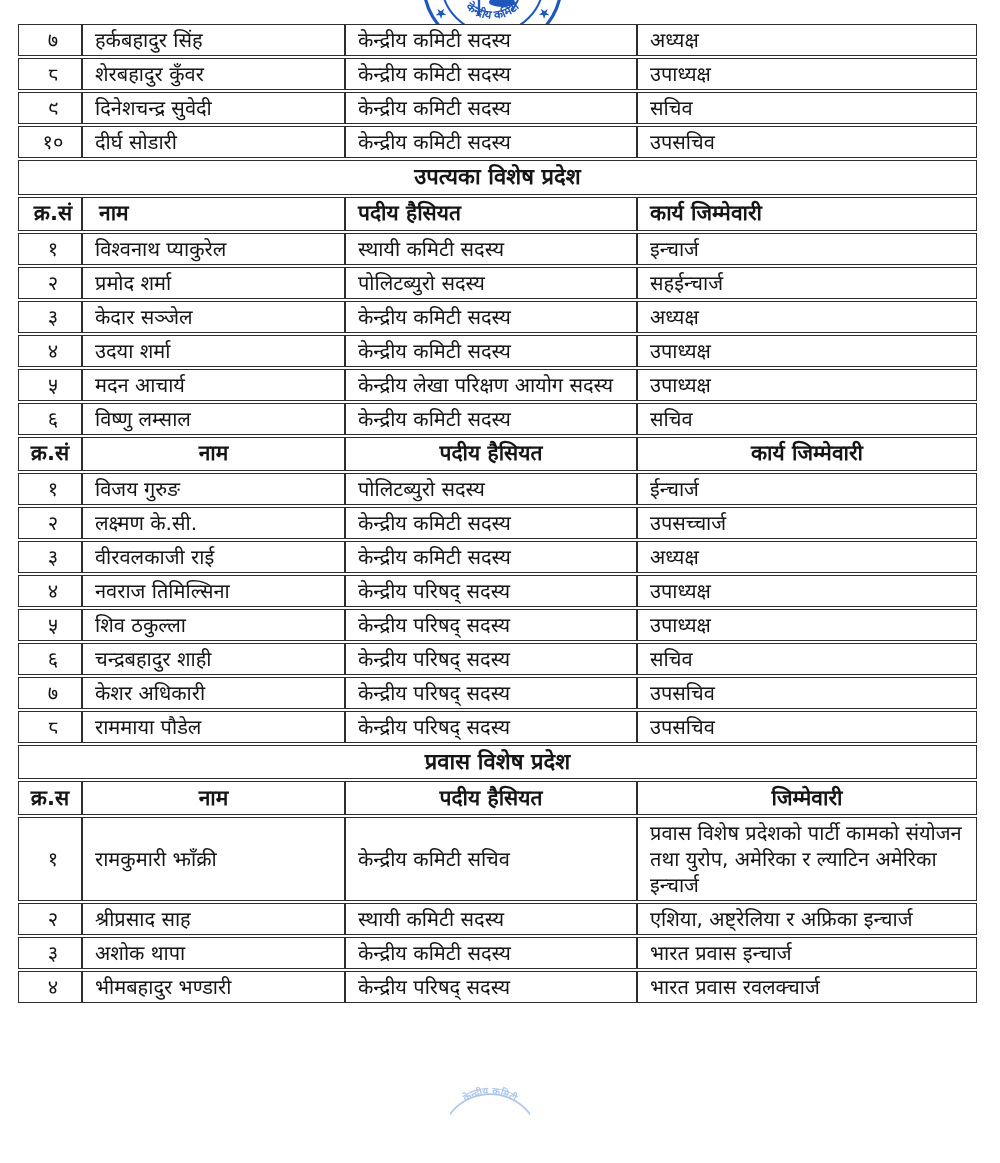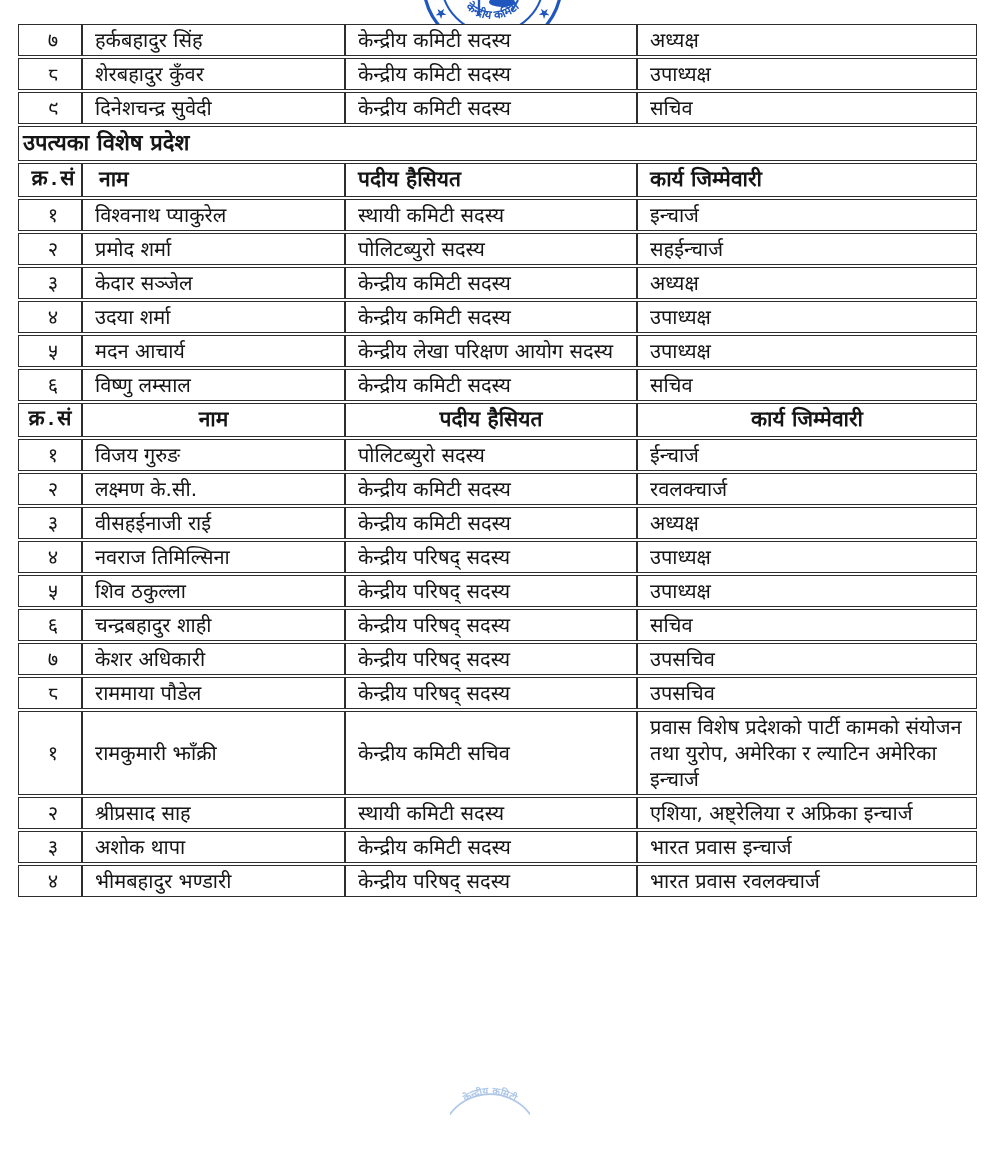--- a/index.html
+++ b/index.html
@@ -43,34 +43,35 @@
   }
   table.roster td { height: 32px; }
 
   td.col-sn, th.col-sn {
     text-align: center;
     padding: 2px 2px;
   }
   td.col-name { padding-left: 14px; }
 
   tr.section-title-row td {
+    text-align: center;
     font-weight: bold;
     font-size: 22px;
     height: 30px;
     padding: 2px 4px;
   }
   tr.column-header-row th {
     font-weight: bold;
     font-size: 21px;
     height: 34px;
   }
   tr.column-header-row.align-left th { text-align: left; }
   tr.column-header-row.align-left th.col-name { padding-left: 16px; }
   tr.column-header-row.align-center th { text-align: center; padding-left: 4px; padding-right: 4px; }
-  tr.column-header-row th.col-sn { text-align: center; font-family: Liberation Mono, monospace; }
+  tr.column-header-row th.col-sn { text-align: center; }
 
   
   .stamp-top {
     position: absolute;
     left: 422px;
     top: 0;
     width: 141px;
     height: 53px;
     pointer-events: none;
   }
@@ -126,20 +127,26 @@
           <td class="col-name">शेरबहादुर कुँवर</td>
           <td class="col-position">केन्द्रीय कमिटी सदस्य</td>
           <td class="col-duty">उपाध्यक्ष</td>
         </tr>
         <tr>
           <td class="col-sn">९</td>
           <td class="col-name">दिनेशचन्द्र सुवेदी</td>
           <td class="col-position">केन्द्रीय कमिटी सदस्य</td>
           <td class="col-duty">सचिव</td>
         </tr>
+        <tr>
+          <td class="col-sn">१०</td>
+          <td class="col-name">दीर्घ सोडारी</td>
+          <td class="col-position">केन्द्रीय कमिटी सदस्य</td>
+          <td class="col-duty">उपसचिव</td>
+        </tr>
         <tr class="section-title-row">
           <td colspan="4">उपत्यका विशेष प्रदेश</td>
         </tr>
         <tr class="column-header-row align-left">
           <th class="col-sn">क्र.सं</th>
           <th class="col-name">नाम</th>
           <th class="col-position">पदीय हैसियत</th>
           <th class="col-duty">कार्य जिम्मेवारी</th>
         </tr>
         <tr>
@@ -187,25 +194,25 @@
         <tr>
           <td class="col-sn">१</td>
           <td class="col-name">विजय गुरुङ</td>
           <td class="col-position">पोलिटब्युरो सदस्य</td>
           <td class="col-duty">ईन्चार्ज</td>
         </tr>
         <tr>
           <td class="col-sn">२</td>
           <td class="col-name">लक्ष्मण के.सी.</td>
           <td class="col-position">केन्द्रीय कमिटी सदस्य</td>
-          <td class="col-duty">रवलक्चार्ज</td>
+          <td class="col-duty">उपसच्चार्ज</td>
         </tr>
         <tr>
           <td class="col-sn">३</td>
-          <td class="col-name">वीसहईनाजी राई</td>
+          <td class="col-name">वीरवलकाजी राई</td>
           <td class="col-position">केन्द्रीय कमिटी सदस्य</td>
           <td class="col-duty">अध्यक्ष</td>
         </tr>
         <tr>
           <td class="col-sn">४</td>
           <td class="col-name">नवराज तिमिल्सिना</td>
           <td class="col-position">केन्द्रीय परिषद् सदस्य</td>
           <td class="col-duty">उपाध्यक्ष</td>
         </tr>
         <tr>
@@ -224,20 +231,29 @@
           <td class="col-sn">७</td>
           <td class="col-name">केशर अधिकारी</td>
           <td class="col-position">केन्द्रीय परिषद् सदस्य</td>
           <td class="col-duty">उपसचिव</td>
         </tr>
         <tr>
           <td class="col-sn">८</td>
           <td class="col-name">राममाया पौडेल</td>
           <td class="col-position">केन्द्रीय परिषद् सदस्य</td>
           <td class="col-duty">उपसचिव</td>
+        </tr>
+        <tr class="section-title-row">
+          <td colspan="4">प्रवास विशेष प्रदेश</td>
+        </tr>
+        <tr class="column-header-row align-center">
+          <th class="col-sn">क्र.स</th>
+          <th class="col-name">नाम</th>
+          <th class="col-position">पदीय हैसियत</th>
+          <th class="col-duty">जिम्मेवारी</th>
         </tr>
         <tr>
           <td class="col-sn">१</td>
           <td class="col-name">रामकुमारी झाँक्री</td>
           <td class="col-position">केन्द्रीय कमिटी सचिव</td>
           <td class="col-duty">प्रवास विशेष प्रदेशको पार्टी कामको संयोजन तथा युरोप, अमेरिका र ल्याटिन अमेरिका इन्चार्ज</td>
         </tr>
         <tr>
           <td class="col-sn">२</td>
           <td class="col-name">श्रीप्रसाद साह</td>

